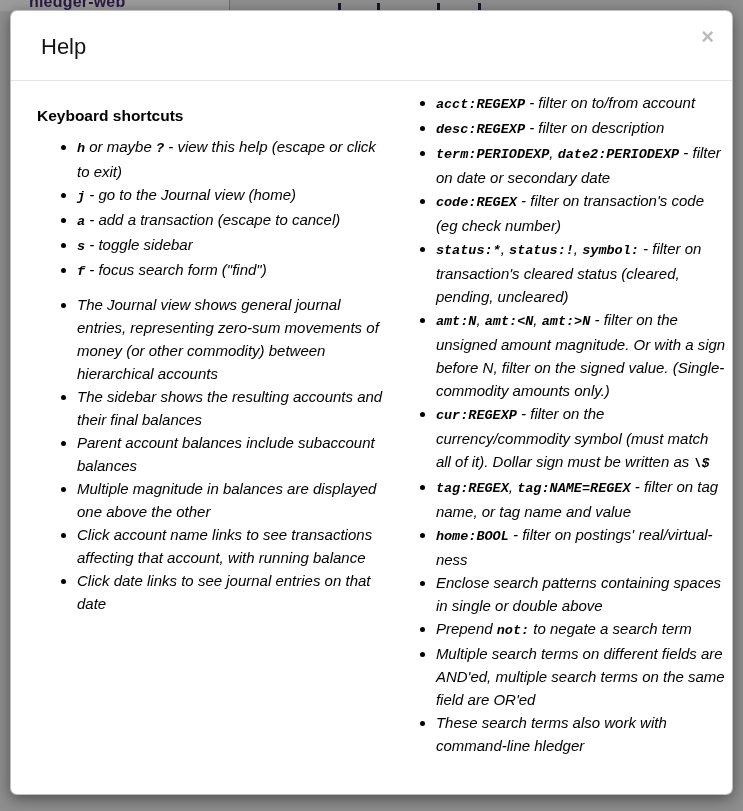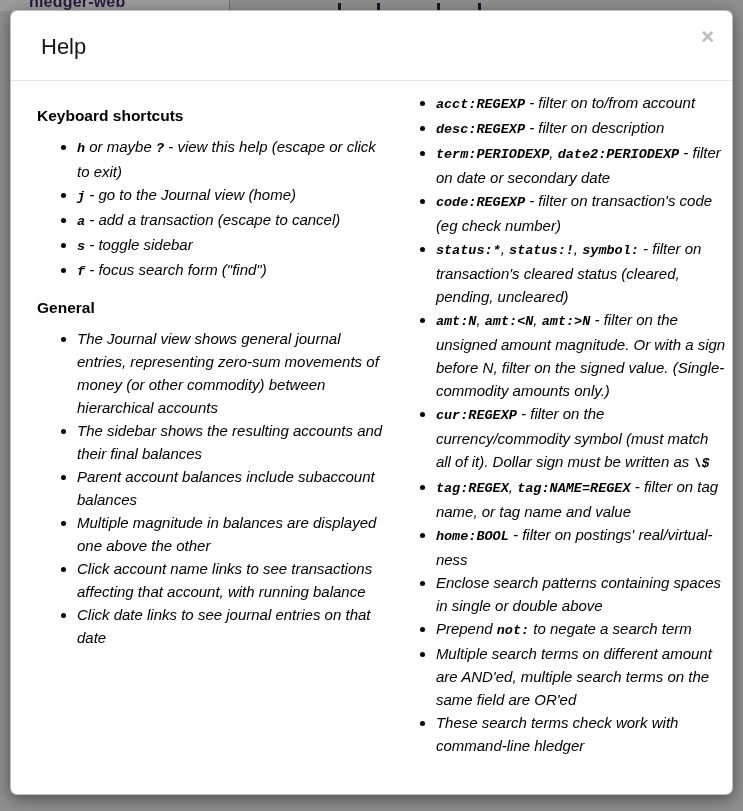--- a/index.html
+++ b/index.html
@@ -67,41 +67,40 @@
   <div class="modal-body">
     <div class="col-left" id="col-0">
         <h4 class="sec">Keyboard shortcuts</h4>
         <ul class="help-list">
           <li><code class="term">h</code> or maybe <code class="term">?</code> - view this help (escape or click to exit)</li>
           <li><code class="term">j</code> - go to the Journal view (home)</li>
           <li><code class="term">a</code> - add a transaction (escape to cancel)</li>
           <li><code class="term">s</code> - toggle sidebar</li>
           <li><code class="term">f</code> - focus search form ("find")</li>
         </ul>
-        <h4 class="sec">General</h4>
         <ul class="help-list">
           <li>The Journal view shows general journal entries, representing zero-sum movements of money (or other commodity) between hierarchical accounts</li>
           <li>The sidebar shows the resulting accounts and their final balances</li>
           <li>Parent account balances include subaccount balances</li>
           <li>Multiple magnitude in balances are displayed one above the other</li>
           <li>Click account name links to see transactions affecting that account, with running balance</li>
           <li>Click date links to see journal entries on that date</li>
         </ul>
       </div>
     <div class="col-right" id="col-1">
         <ul class="help-list">
           <li><code class="term">acct:REGEXP</code> - filter on to/from account</li>
           <li><code class="term">desc:REGEXP</code> - filter on description</li>
           <li><code class="term">term:PERIODEXP</code>, <code class="term">date2:PERIODEXP</code> - filter on date or secondary date</li>
-          <li><code class="term">code:REGEXP</code> - filter on transaction's code (eg check number)</li>
+          <li><code class="term">code:REGEX</code> - filter on transaction's code (eg check number)</li>
           <li><code class="term">status:*</code>, <code class="term">status:!</code>, <code class="term">symbol:</code> - filter on transaction's cleared status (cleared, pending, uncleared)</li>
           <li><code class="term">amt:N</code>, <code class="term">amt:&lt;N</code>, <code class="term">amt:&gt;N</code> - filter on the unsigned amount magnitude. Or with a sign before N, filter on the signed value. (Single-commodity amounts only.)</li>
           <li><code class="term">cur:REGEXP</code> - filter on the currency/commodity symbol (must match all of it). Dollar sign must be written as <code class="term">\$</code></li>
           <li><code class="term">tag:REGEX</code>, <code class="term">tag:NAME=REGEX</code> - filter on tag name, or tag name and value</li>
           <li><code class="term">home:BOOL</code> - filter on postings' real/virtual-ness</li>
           <li>Enclose search patterns containing spaces in single or double above</li>
           <li>Prepend <code class="term">not:</code> to negate a search term</li>
-          <li>Multiple search terms on different amount are AND'ed, multiple search terms on the same field are OR'ed</li>
-          <li>These search terms check work with command-line hledger</li>
+          <li>Multiple search terms on different fields are AND'ed, multiple search terms on the same field are OR'ed</li>
+          <li>These search terms also work with command-line hledger</li>
         </ul>
       </div>
   </div>
 </div>
 
 </body></html>

